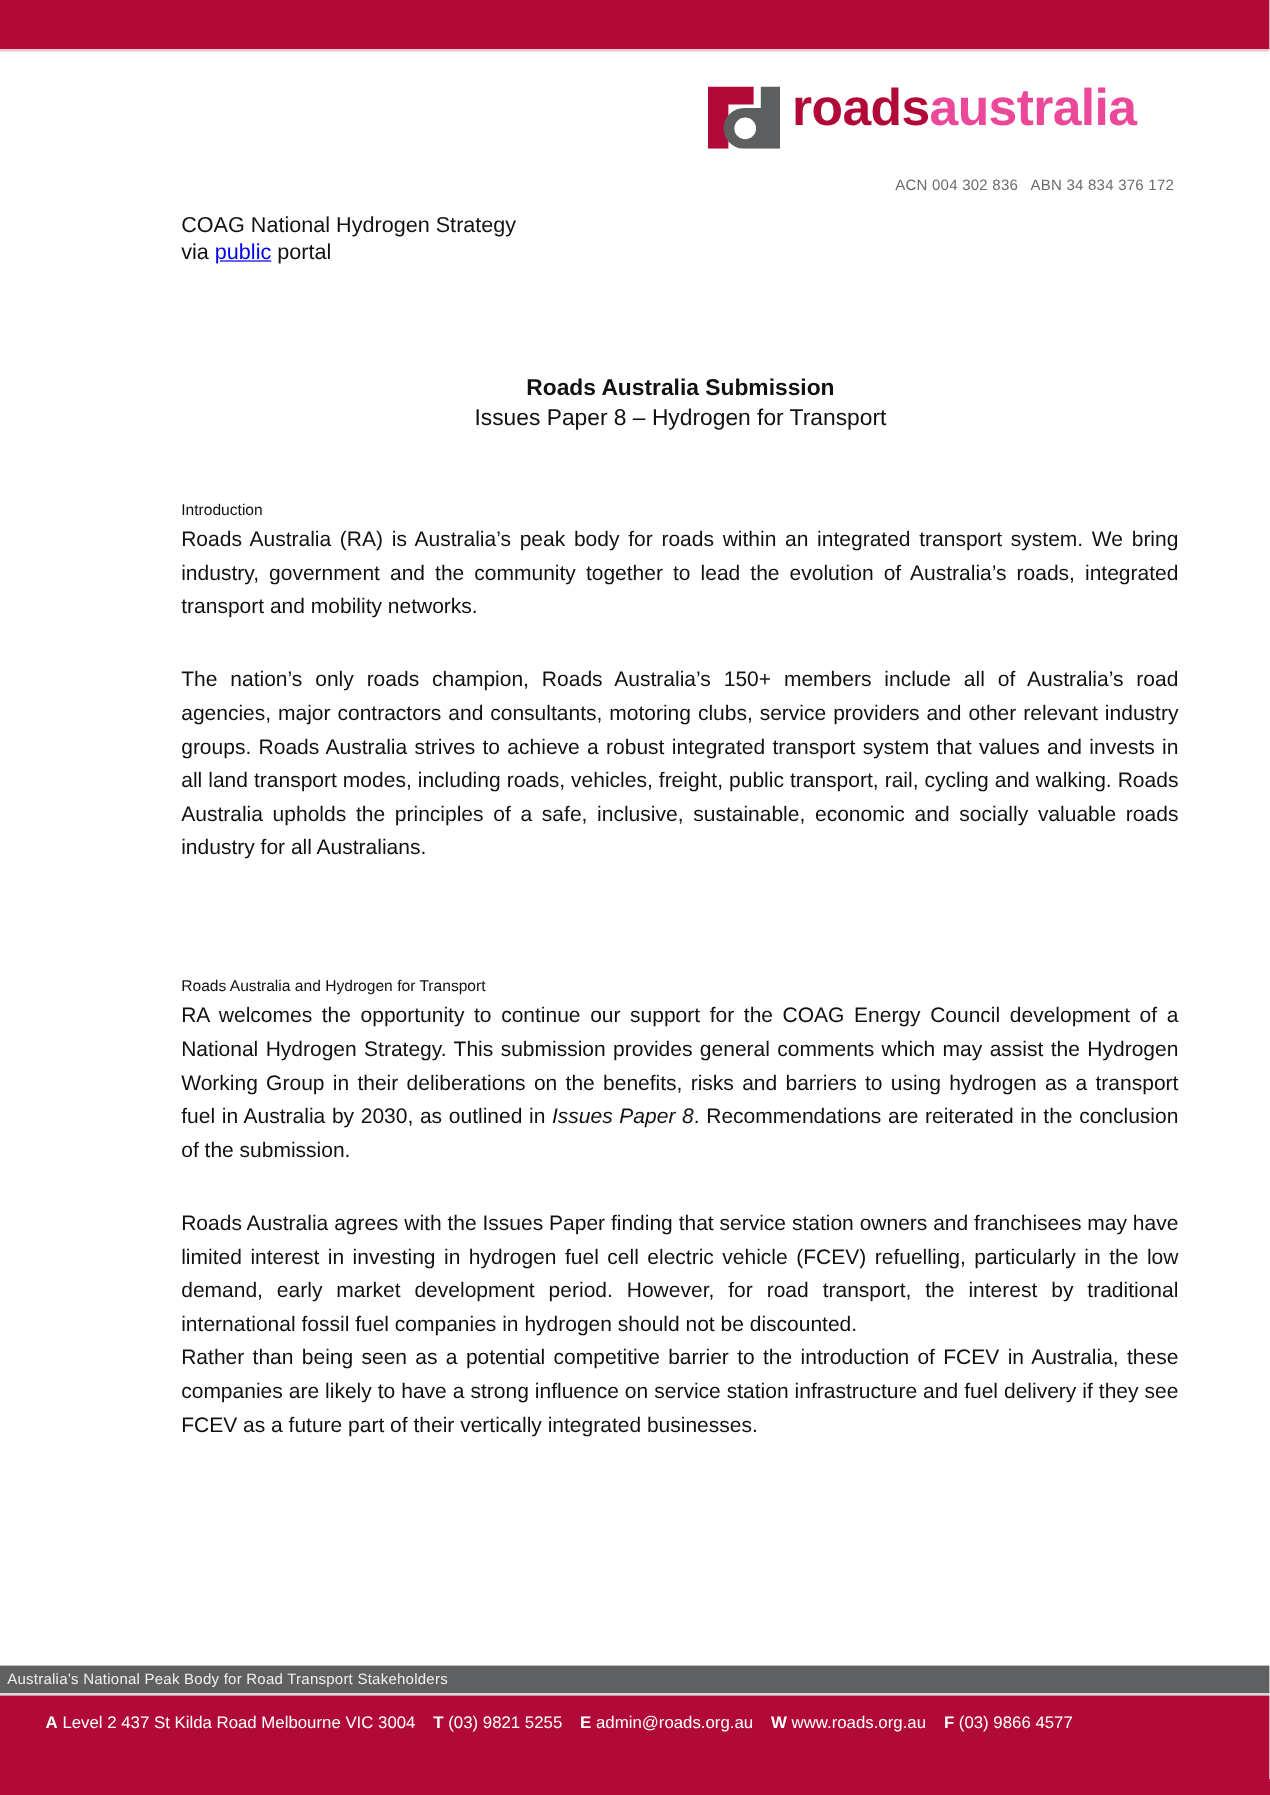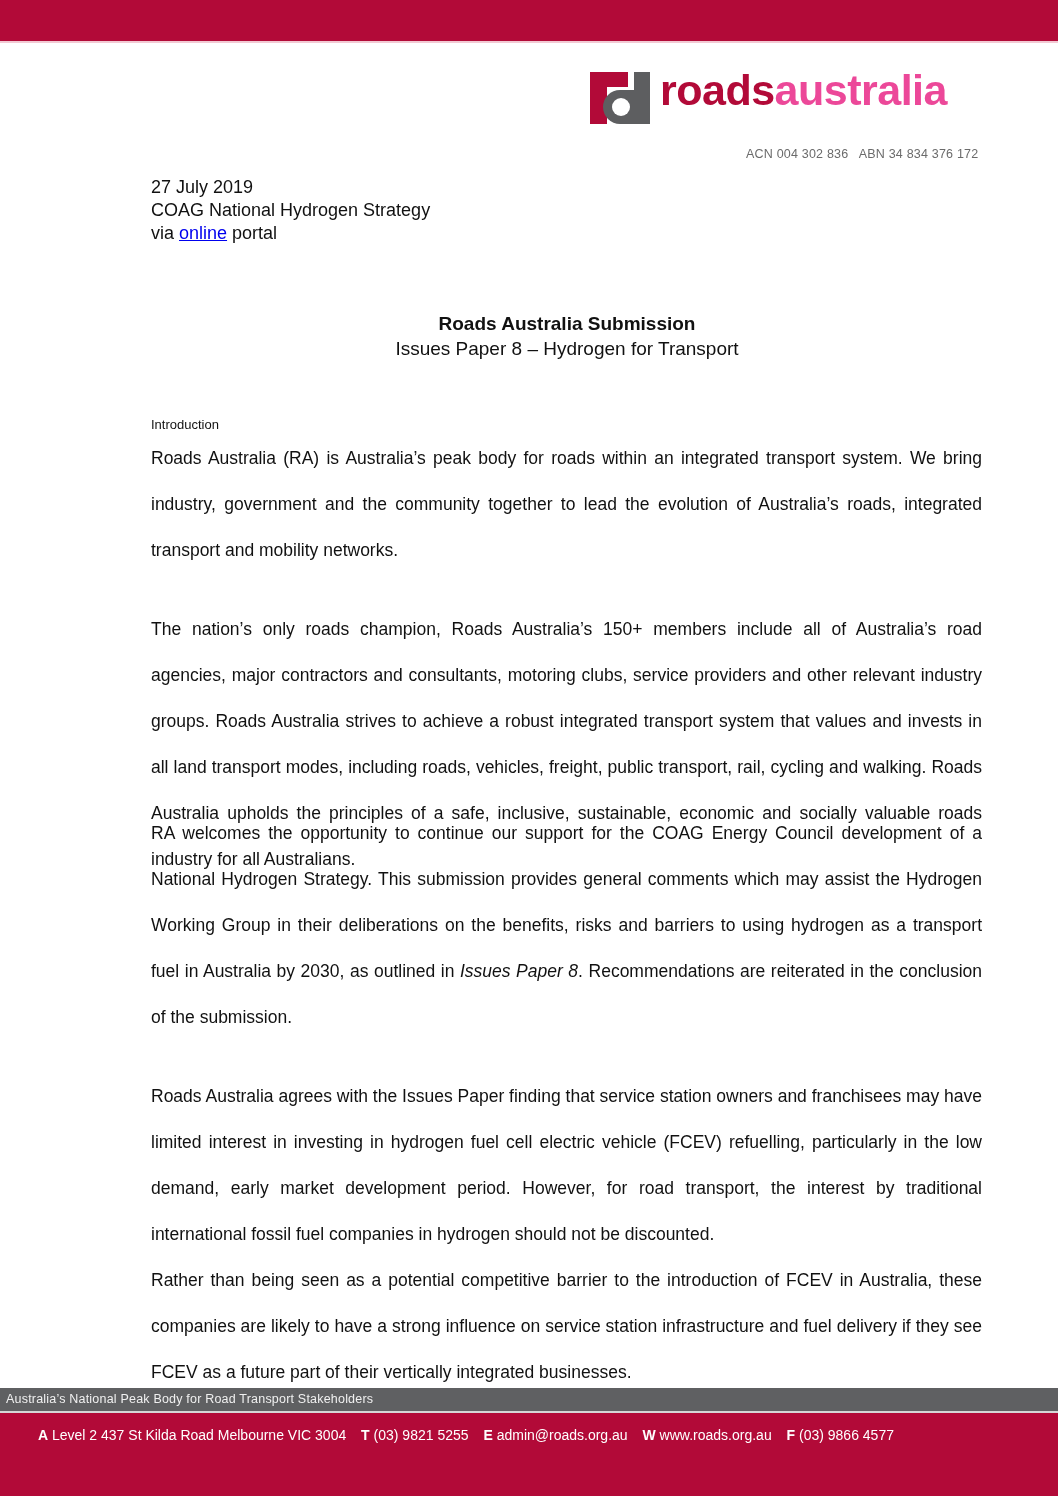--- a/index.html
+++ b/index.html
@@ -19,21 +19,21 @@
 
   .addr { position: absolute; left: 151px; top: 176px; font-size: 18px; line-height: 23px; }
   .addr a { color: #0000ee; text-decoration: underline; }
 
   .title-block { position: absolute; left: 0; width: 1058px; top: 311px; text-align: center; padding-left: 76px; box-sizing: border-box; }
   .title-block .t1 { font-size: 19px; font-weight: bold; line-height: 25px; }
   .title-block .t2 { font-size: 19px; line-height: 25px; }
 
   .section { position: absolute; left: 151px; width: 831px; }
   .h { font-size: 13px; font-weight: normal; line-height: 22px; margin: 0; }
-  .p { font-size: 17.5px; line-height: 46px; margin: 0; text-align: justify; }
+  .p { font-size: 17.5px; line-height: 28px; margin: 0; text-align: justify; }
   .p em { font-style: italic; }
 
   .footer-grey { position: absolute; left: 0; top: 1388px; width: 1058px; height: 23px; background: #5f6062; }
   .footer-line { position: absolute; left: 0; top: 1411px; width: 1058px; height: 2px; background: #d6d6d6; }
   .footer-red { position: absolute; left: 0; top: 1413px; width: 1058px; height: 83px; background: #b20a38; }
   .footer-tag { position: absolute; left: 0; width: 1058px; top: 1391px; text-align: left; color: #f0f0f0; font-size: 12.5px; line-height: 17px; letter-spacing: 0.2px; padding-left: 6px; box-sizing: border-box; }
   .footer-contact { position: absolute; left: 38px; top: 1424px; color: #ffffff; font-size: 14px; white-space: nowrap; line-height: 22px; }
   .footer-contact b { font-weight: bold; }
   .footer-contact .item { margin-right: 11px; }
 </style>
@@ -47,37 +47,37 @@
   <svg class="logo-mark" viewBox="0 0 60 52">
     <path d="M0 0 H38 V15 H17 V52 H0 Z" fill="#b20a38"></path>
     <path d="M44 0 H60 V52 H30 A17 17 0 0 1 30 18 H44 Z" fill="#5d5e60"></path>
     <circle cx="31" cy="35" r="9" fill="#ffffff"></circle>
   </svg>
   <div class="logo-word"><span class="w1">roads</span><span class="w2">australia</span></div>
   <div class="logo-reg" style="white-space:pre">ACN 004 302 836   ABN 34 834 376 172</div>
 </div>
 
 <div class="addr">
-  <div>27 July 2019</div>
   <div>COAG National Hydrogen Strategy</div>
-  <div><span style="white-space:pre">via </span><a href="#">online</a><span style="white-space:pre"> portal</span></div>
+  <div><span style="white-space:pre">via </span><a href="#">public</a><span style="white-space:pre"> portal</span></div>
 </div>
 
 <div class="title-block">
   <div class="t1">Roads Australia Submission</div>
   <div class="t2">Issues Paper 8 – Hydrogen for Transport</div>
 </div>
 
 <div class="section" style="top:414px;">
   <p class="h">Introduction</p>
   <p class="p" style="margin-top:-1px;">Roads Australia (RA) is Australia’s peak body for roads within an integrated transport system. We bring industry, government and the community together to lead the evolution of Australia’s roads, integrated transport and mobility networks.</p>
   <p class="p" style="margin-top:33px;">The nation’s only roads champion, Roads Australia’s 150+ members include all of Australia’s road agencies, major contractors and consultants, motoring clubs, service providers and other relevant industry groups. Roads Australia strives to achieve a robust integrated transport system that values and invests in all land transport modes, including roads, vehicles, freight, public transport, rail, cycling and walking. Roads Australia upholds the principles of a safe, inclusive, sustainable, economic and socially valuable roads industry for all Australians.</p>
 </div>
 
 <div class="section" style="top:811px;">
+  <p class="h">Roads Australia and Hydrogen for Transport</p>
   <p class="p" style="margin-top:-1px;"><span>RA welcomes the opportunity to continue our support for the COAG Energy Council development of a National Hydrogen Strategy. This submission provides general comments which may assist the Hydrogen Working Group in their deliberations on the benefits, risks and barriers to using hydrogen as a transport fuel in Australia by 2030, as outlined in </span><em>Issues Paper 8</em><span>. Recommendations are reiterated in the conclusion of the submission.</span></p>
   <p class="p" style="margin-top:33px;">Roads Australia agrees with the Issues Paper finding that service station owners and franchisees may have limited interest in investing in hydrogen fuel cell electric vehicle (FCEV) refuelling, particularly in the low demand, early market development period. However, for road transport, the interest by traditional international fossil fuel companies in hydrogen should not be discounted.</p>
   <p class="p">Rather than being seen as a potential competitive barrier to the introduction of FCEV in Australia, these companies are likely to have a strong influence on service station infrastructure and fuel delivery if they see FCEV as a future part of their vertically integrated businesses.</p>
 </div>
 
 <div class="footer-grey"></div>
 <div class="footer-line"></div>
 <div class="footer-red"></div>
 <div class="footer-tag">Australia’s National Peak Body for Road Transport Stakeholders</div>
 <div class="footer-contact">

